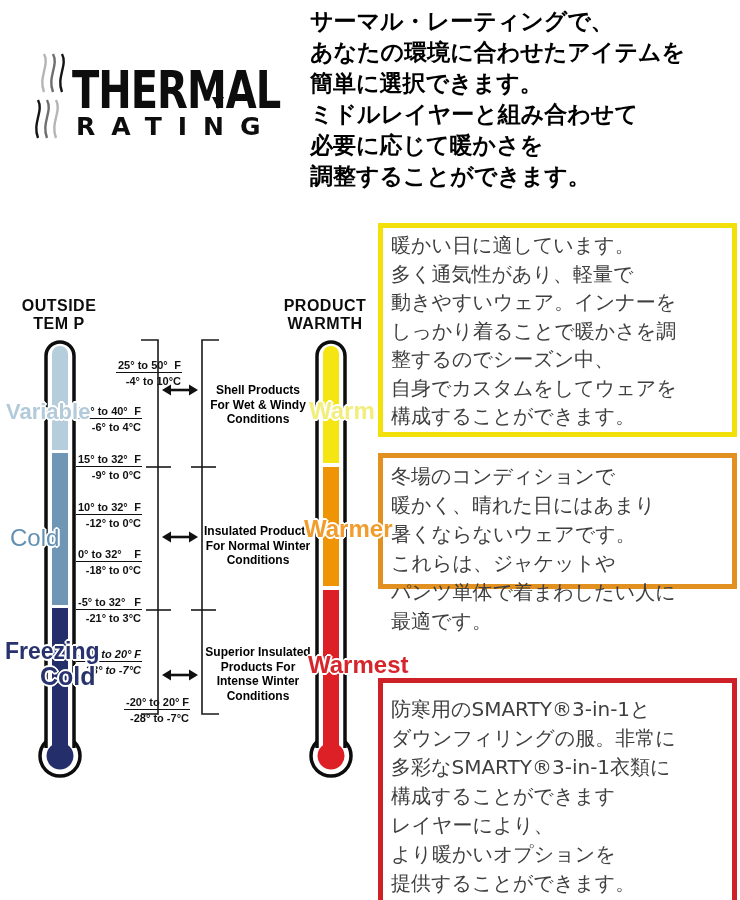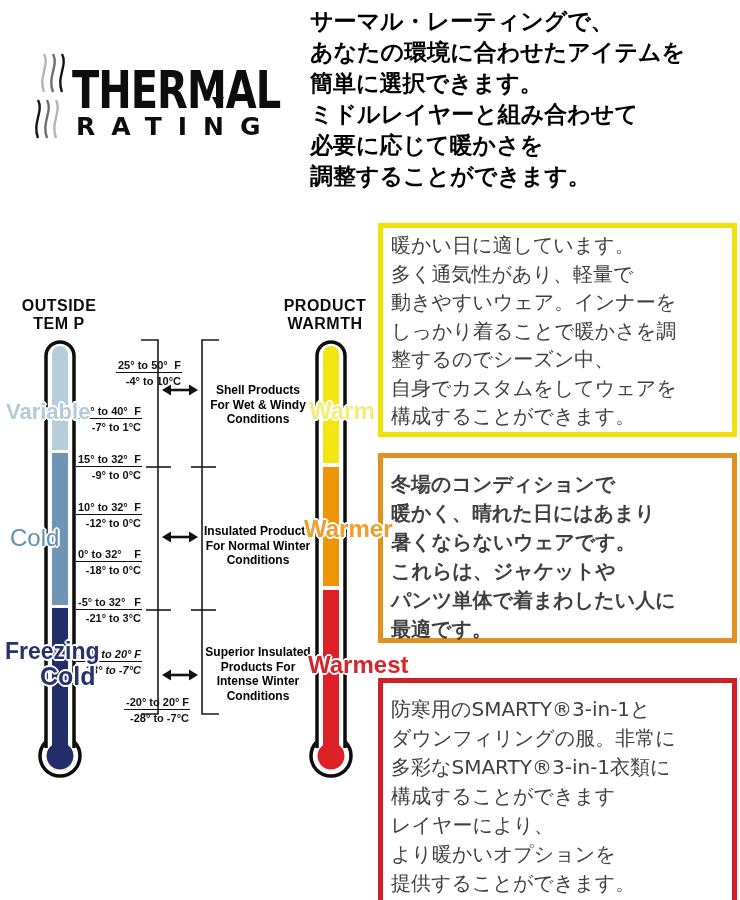--- a/index.html
+++ b/index.html
@@ -15,22 +15,22 @@
   .logo-tri{left:212px;top:97px;width:0;height:0;border-left:6px solid transparent;
             border-right:6px solid transparent;border-top:12px solid #0d0d0d;}
   
   .jp-intro{left:310px;top:6px;font-size:23px;line-height:31px;font-weight:bold;color:#000;
             font-family:"DejaVu Sans",sans-serif;white-space:nowrap;}
   
   .box{left:378px;width:359px;background:#fff;box-sizing:border-box;border-style:solid;
        font-family:"DejaVu Sans",sans-serif;color:#3f3f3f;white-space:nowrap;}
   .box-warm{top:223px;height:214px;border:5px solid #f2e00a;padding:3px 8px;
             font-size:20px;line-height:28.5px;}
-  .box-warmer{top:453px;height:190px;border:5px solid #e2901f;padding:12px 8px;
-              font-size:20px;line-height:29px;font-weight:bold;}
+  .box-warmer{top:453px;height:136px;border:5px solid #e2901f;padding:4px 8px;
+              font-size:20px;line-height:29px;}
   .box-warmest{top:678px;height:260px;border:5px solid #cd2127;padding:12px 8px;
                font-size:20px;line-height:29px;}
   
   .col-head{width:110px;text-align:center;font-size:16px;font-weight:bold;
             letter-spacing:0.5px;line-height:18px;color:#0d0d0d;}
   
   .tpair{left:76px;width:66px;font-size:11px;font-weight:bold;color:#111;}
   .tpair .tf{display:flex;justify-content:space-between;border-bottom:1.5px solid #111;
              padding:0 1px 1px 2px;height:15px;align-items:flex-end;}
   .tpair .tc{display:flex;justify-content:flex-end;padding:2px 1px 0 2px;height:15px;}
@@ -141,21 +141,21 @@
         <span>-4° to 10°</span>
         <span>C</span>
       </div>
   </div>
   <div class="abs tpair" style="top:402px;">
     <div class="tf">
         <span>20° to 40°</span>
         <span>F</span>
       </div>
     <div class="tc">
-        <span>-7° to 1°</span>
+        <span>-6° to 4°</span>
         <span>C</span>
       </div>
   </div>
   <div class="abs tpair" style="top:450px;">
     <div class="tf">
         <span>15° to 32°</span>
         <span>F</span>
       </div>
     <div class="tc">
         <span>-9° to 0°</span>

